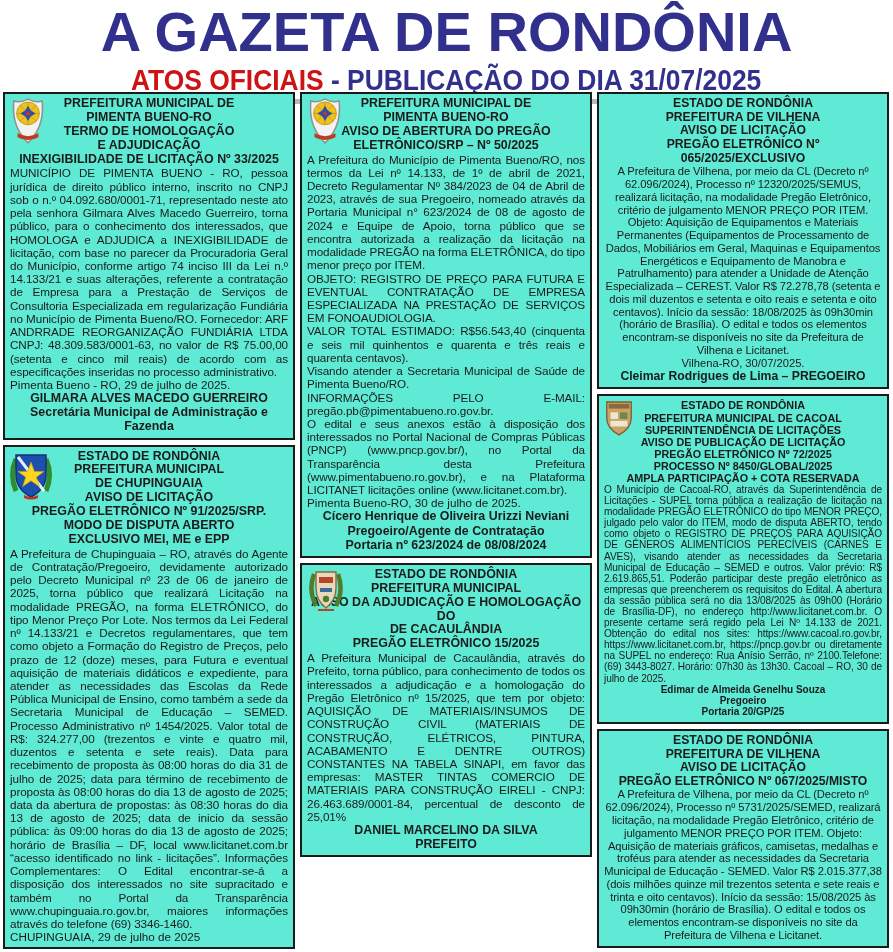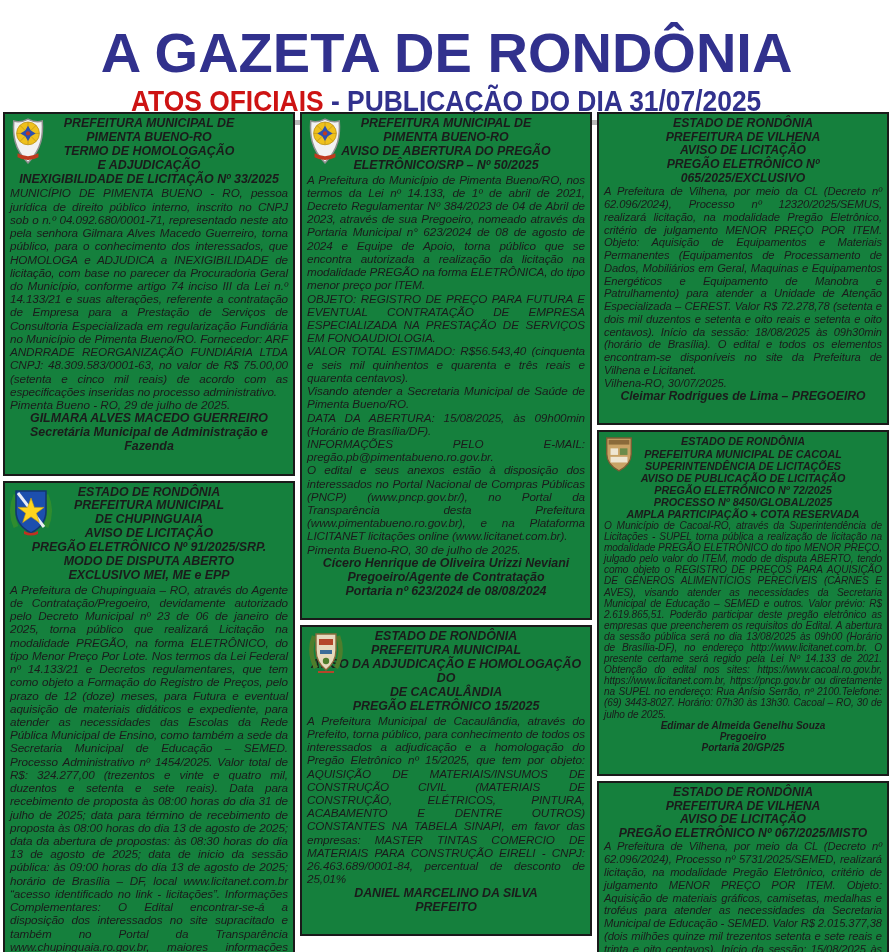--- a/index.html
+++ b/index.html
@@ -5,51 +5,51 @@
   * { margin:0; padding:0; box-sizing:border-box; }
   html,body { background:#ffffff; }
   body {
     width:893px; height:952px; overflow:hidden;
     font-family:"Liberation Sans", sans-serif;
     color:#1b1b1b;
   }
   .page { width:893px; height:952px; overflow:hidden; background:#fff; }
 
   
-  .masthead { text-align:center; padding-top:25px; height:112px; }
+  .masthead { text-align:center; padding-top:4px; height:92px; }
   .mast-title {
     font-size:56px; font-weight:900; color:#31318d;
     line-height:1.0; letter-spacing:0px; white-space:nowrap;
   }
   .mast-sub {
     margin-top:3px; font-size:30px; font-weight:900; color:#31318d;
     white-space:nowrap; display:inline-block; transform:scaleX(0.88);
     transform-origin:center;
   }
   .mast-sub .red { color:#cd1313; }
   .mast-divider { width:430px; height:5px; background:#b9b9b9; margin:2px auto 0; border-radius:2px; }
 
   
   .cols { display:flex; gap:5px; padding:0 3px; align-items:flex-start; }
   .col { width:292px; flex:0 0 292px; display:flex; flex-direction:column; }
 
   .notice {
-    border:2px solid #1a1a1a; background:#15803d; position:relative;
-    padding:3px 5px 20px; margin-bottom:5px; width:100%;font-style:italic;
+    border:2px solid #1a1a1a; background:#5eead4; position:relative;
+    padding:3px 5px 4px; margin-bottom:5px; width:100%;
   }
   .notice:last-child { margin-bottom:0; }
   .crest { position:absolute; top:3px; left:4px; line-height:0; }
 
   .h-line { text-align:center; font-weight:bold; font-size:12.4px; line-height:1.12; }
   .b-par  { text-align:justify; font-size:11.7px; line-height:1.13; letter-spacing:-0.1px; }
   .f-line { text-align:left; font-size:11.7px; line-height:1.13; }
   .s-line { text-align:center; font-weight:bold; font-size:12.4px; line-height:1.14; }
 
   
-  .notice.cond .b-par, .notice.cond .f-line { font-size:11.2px; line-height:1.14; }
+  .notice.cond .b-par, .notice.cond .f-line { font-size:11.2px; line-height:1.14;text-align:center; }
   .notice.cond .h-line, .notice.cond .s-line { font-size:12.2px; }
 
   
   .notice.small .h-line  { font-size:10.8px; line-height:1.12; }
   .notice.small .b-par, .notice.small .f-line { font-size:10.1px; line-height:1.1; letter-spacing:-0.1px; }
   .notice.small .s-line  { font-size:10px; line-height:1.14; }
 </style>
 </head>
 <body>
 
@@ -163,21 +163,20 @@
             <div class="h-line">PIMENTA BUENO-RO</div>
             <div class="h-line">AVISO DE ABERTURA DO PREGÃO</div>
             <div class="h-line">ELETRÔNICO/SRP – Nº 50/2025</div>
           </header>
         <div class="n-body">
 
         <p class="b-par">A Prefeitura do Município de Pimenta Bueno/RO, nos termos da Lei nº 14.133, de 1º de abril de 2021, Decreto Regulamentar Nº 384/2023 de 04 de Abril de 2023, através de sua Pregoeiro, nomeado através da Portaria Municipal n° 623/2024 de 08 de agosto de 2024 e Equipe de Apoio, torna público que se encontra autorizada a realização da licitação na modalidade PREGÃO na forma ELETRÔNICA, do tipo menor preço por ITEM.</p>
             <p class="b-par">OBJETO: REGISTRO DE PREÇO PARA FUTURA E EVENTUAL CONTRATAÇÃO DE EMPRESA ESPECIALIZADA NA PRESTAÇÃO DE SERVIÇOS EM FONOAUDIOLOGIA.</p>
             <p class="b-par">VALOR TOTAL ESTIMADO: R$56.543,40 (cinquenta e seis mil quinhentos e quarenta e três reais e quarenta centavos).</p>
             <p class="b-par">Visando atender a Secretaria Municipal de Saúde de Pimenta Bueno/RO.</p>
-            <p class="b-par">DATA DA ABERTURA: 15/08/2025, às 09h00min (Horário de Brasília/DF).</p>
             <p class="b-par">INFORMAÇÕES PELO E-MAIL: pregão.pb@pimentabueno.ro.gov.br.</p>
             <p class="b-par">O edital e seus anexos estão à disposição dos interessados no Portal Nacional de Compras Públicas (PNCP) (www.pncp.gov.br/), no Portal da Transparência desta Prefeitura (www.pimentabueno.ro.gov.br), e na Plataforma LICITANET licitações online (www.licitanet.com.br).</p>
           </div>
         <div>
 
         <div class="f-line">Pimenta Bueno-RO, 30 de julho de 2025.</div>
           </div>
         <div>
 
         <div class="s-line">Cícero Henrique de Oliveira Urizzi Neviani</div>

